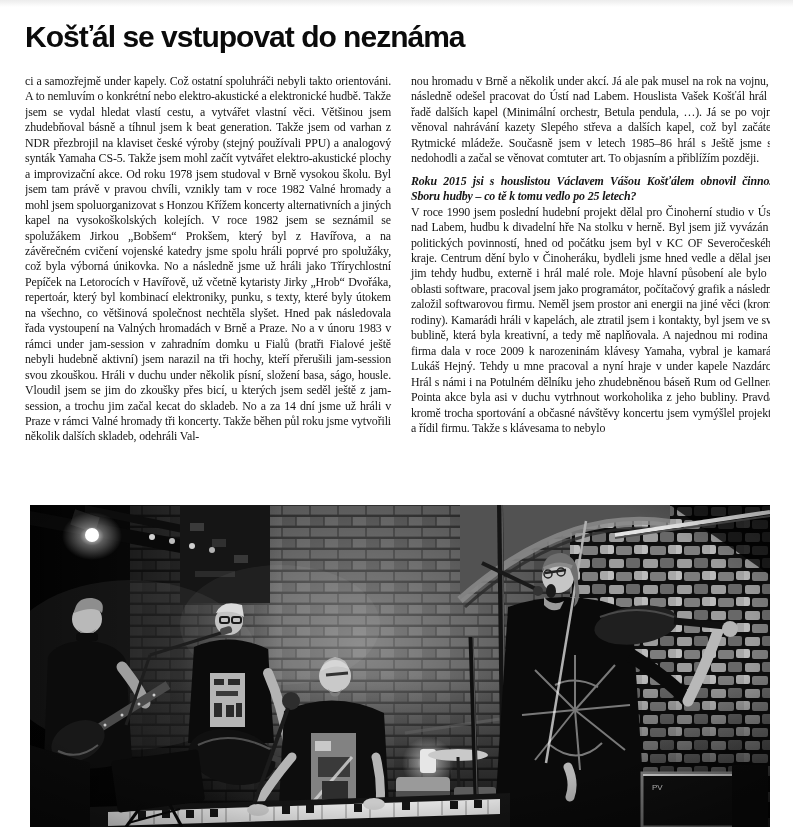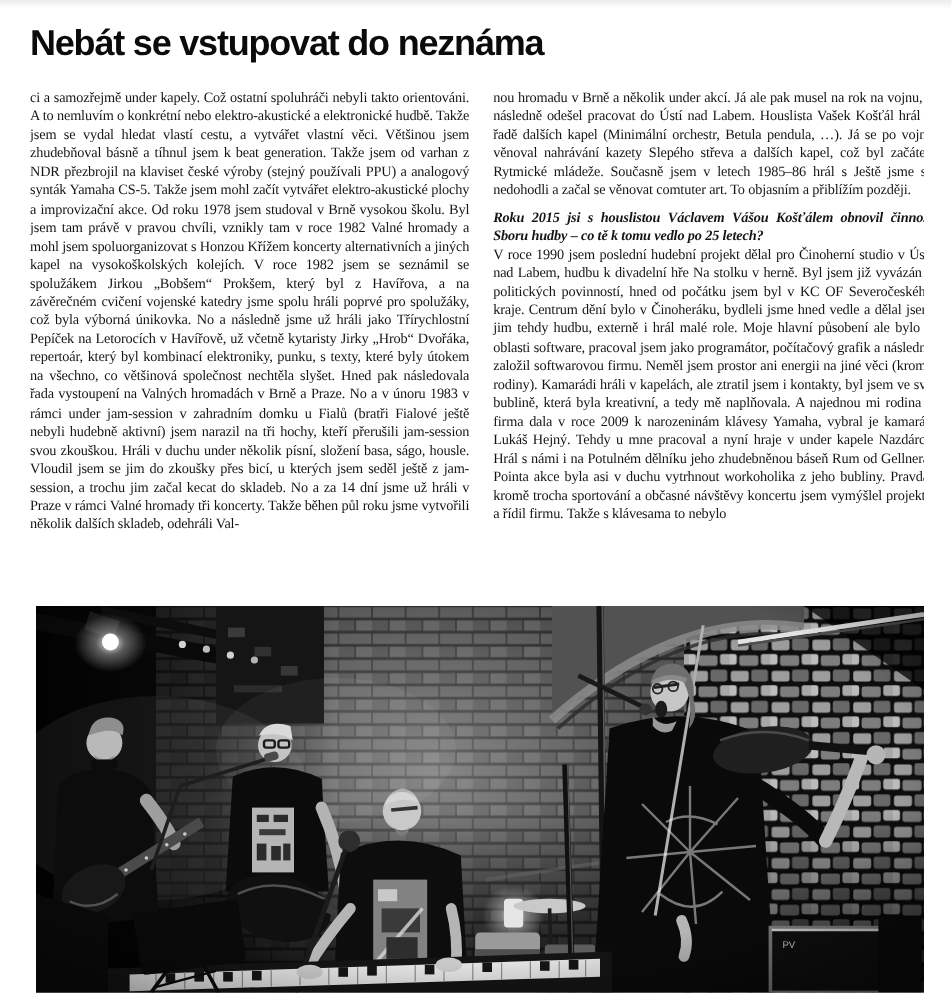--- a/index.html
+++ b/index.html
@@ -34,21 +34,21 @@
     position:absolute;left:30px;top:505px;width:740px;height:322px;
     background:#111;
   }
   .photo svg{display:block;}
 </style>
 </head>
 <body>
 
 <div class="page">
 
-  <h1 class="title">Nebát se vstupovat do neznáma</h1>
+  <h1 class="title">Košťál se vstupovat do neznáma</h1>
 
   <div class="columns">
     <div class="col">
       <p>ci a samozřejmě under kapely. Což ostatní spoluhráči nebyli takto orientováni. A to nemluvím o konkrétní nebo elektro-akustické a elektronické hudbě. Takže jsem se vydal hledat vlastí cestu, a vytvářet vlastní věci. Většinou jsem zhudebňoval básně a tíhnul jsem k beat generation. Takže jsem od varhan z NDR přezbrojil na klaviset české výroby (stejný používali PPU) a analogový synták Yamaha CS-5. Takže jsem mohl začít vytvářet elektro-akustické plochy a improvizační akce. Od roku 1978 jsem studoval v Brně vysokou školu. Byl jsem tam právě v pravou chvíli, vznikly tam v roce 1982 Valné hromady a mohl jsem spoluorganizovat s Honzou Křížem koncerty alternativních a jiných kapel na vysokoškolských kolejích. V roce 1982 jsem se seznámil se spolužákem Jirkou „Bobšem“ Prokšem, který byl z Havířova, a na závěrečném cvičení vojenské katedry jsme spolu hráli poprvé pro spolužáky, což byla výborná únikovka. No a následně jsme už hráli jako Třírychlostní Pepíček na Letorocích v Havířově, už včetně kytaristy Jirky „Hrob“ Dvořáka, repertoár, který byl kombinací elektroniky, punku, s texty, které byly útokem na všechno, co většinová společnost nechtěla slyšet. Hned pak následovala řada vystoupení na Valných hromadách v Brně a Praze. No a v únoru 1983 v rámci under jam-session v zahradním domku u Fialů (bratři Fialové ještě nebyli hudebně aktivní) jsem narazil na tři hochy, kteří přerušili jam-session svou zkouškou. Hráli v duchu under několik písní, složení basa, ságo, housle. Vloudil jsem se jim do zkoušky přes bicí, u kterých jsem seděl ještě z jam-session, a trochu jim začal kecat do skladeb. No a za 14 dní jsme už hráli v Praze v rámci Valné hromady tři koncerty. Takže běhen půl roku jsme vytvořili několik dalších skladeb, odehráli Val-</p>
     </div>
     <div class="col">
       <p>nou hromadu v Brně a několik under akcí. Já ale pak musel na rok na vojnu, a následně odešel pracovat do Ústí nad Labem. Houslista Vašek Košťál hrál v řadě dalších kapel (Minimální orchestr, Betula pendula, …). Já se po vojně věnoval nahrávání kazety Slepého střeva a dalších kapel, což byl začátek Rytmické mládeže. Současně jsem v letech 1985–86 hrál s Ještě jsme se nedohodli a začal se věnovat comtuter art. To objasním a přiblížím později.</p>
       <p class="q">Roku 2015 jsi s houslistou Václavem Vášou Košťálem obnovil činnost Sboru hudby – co tě k tomu vedlo po 25 letech?</p>
       <p>V roce 1990 jsem poslední hudební projekt dělal pro Činoherní studio v Ústí nad Labem, hudbu k divadelní hře Na stolku v herně. Byl jsem již vyvázán z politických povinností, hned od počátku jsem byl v KC OF Severočeského kraje. Centrum dění bylo v Činoheráku, bydleli jsme hned vedle a dělal jsem jim tehdy hudbu, externě i hrál malé role. Moje hlavní působení ale bylo v oblasti software, pracoval jsem jako programátor, počítačový grafik a následně založil softwarovou firmu. Neměl jsem prostor ani energii na jiné věci (kromě rodiny). Kamarádi hráli v kapelách, ale ztratil jsem i kontakty, byl jsem ve své bublině, která byla kreativní, a tedy mě naplňovala. A najednou mi rodina a firma dala v roce 2009 k narozeninám klávesy Yamaha, vybral je kamarád Lukáš Hejný. Tehdy u mne pracoval a nyní hraje v under kapele Nazdárci. Hrál s námi i na Potulném dělníku jeho zhudebněnou báseň Rum od Gellnera. Pointa akce byla asi v duchu vytrhnout workoholika z jeho bubliny. Pravda, kromě trocha sportování a občasné návštěvy koncertu jsem vymýšlel projekty a řídil firmu. Takže s klávesama to nebylo</p>
     </div>

